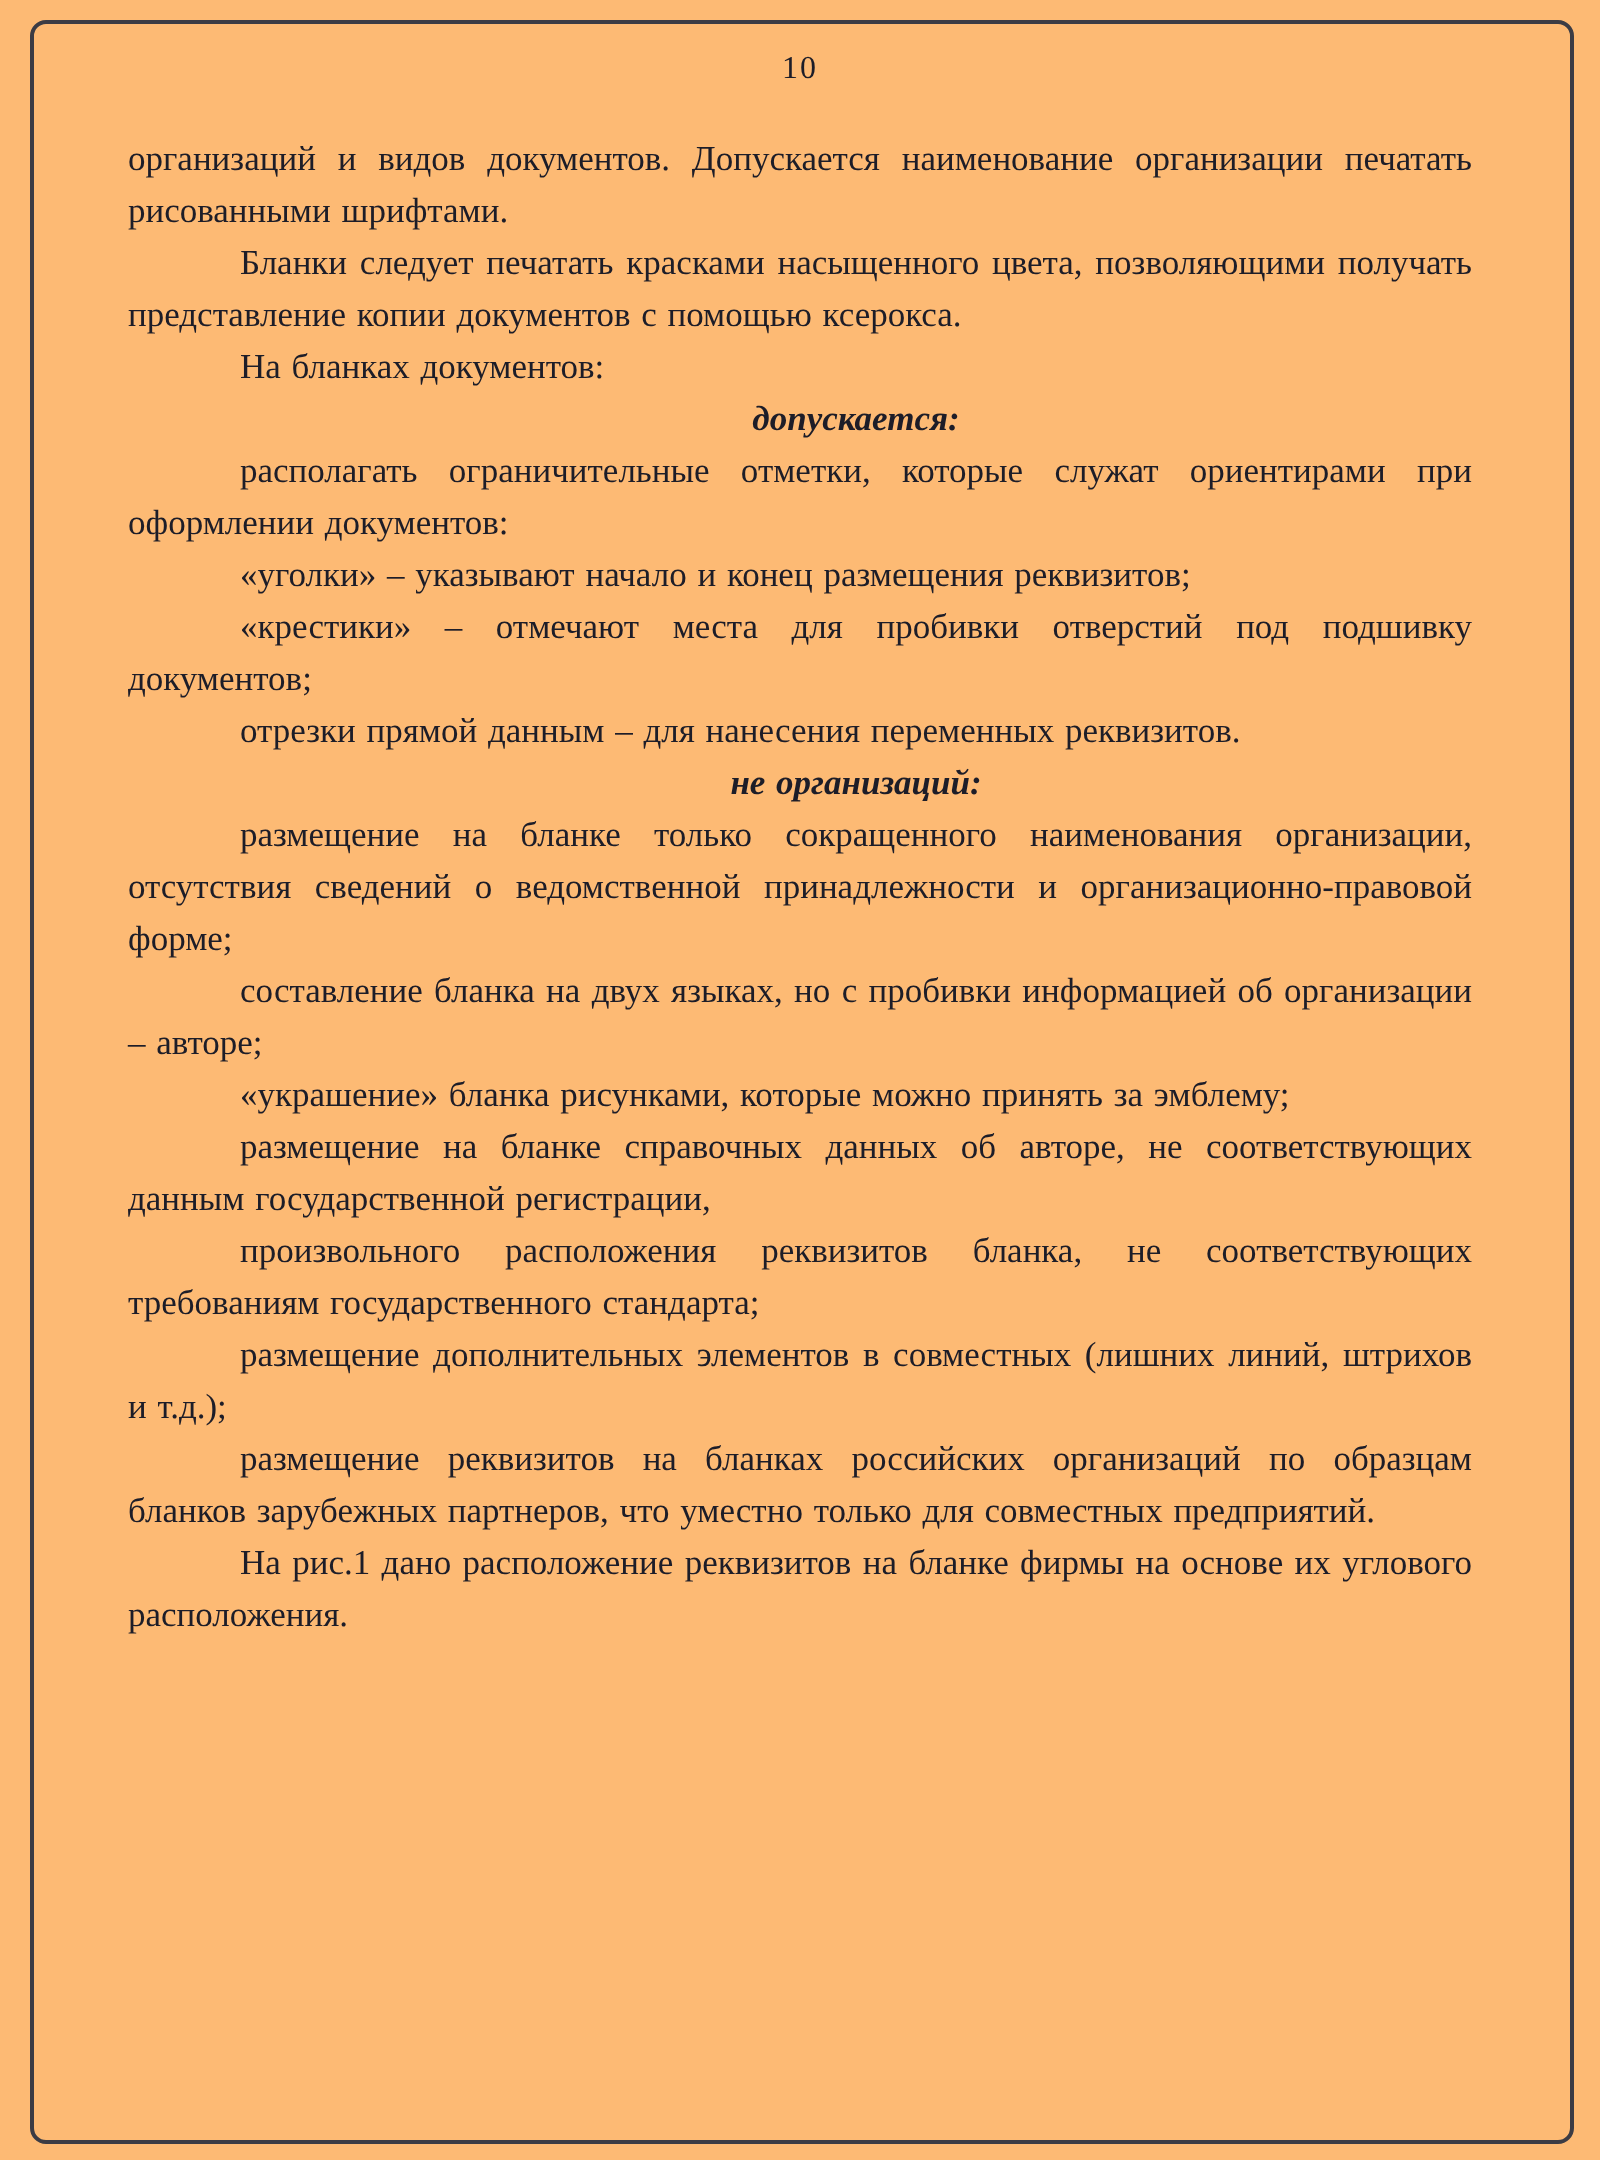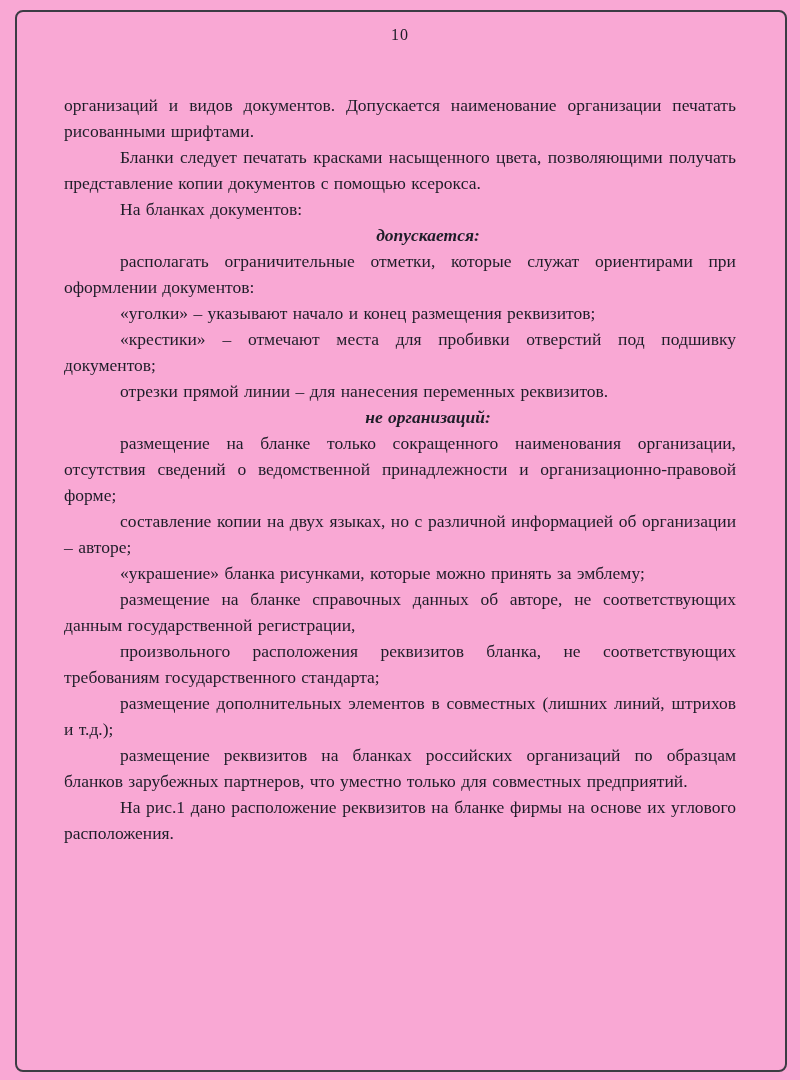--- a/index.html
+++ b/index.html
@@ -4,21 +4,21 @@
 <style>
   html, body {
     margin: 0;
     padding: 0;
     background: #f2f1ee;
   }
   .page {
     position: relative;
     width: 800px;
     height: 1080px;
-    background: #f9a8d4;
+    background: #fdba74;
     overflow: hidden;
     font-family: "Liberation Serif", "DejaVu Serif", serif;
     color: #1d1d28;
   }
   .scan-frame {
     position: absolute;
     top: 10px;
     left: 15px;
     right: 13px;
     bottom: 8px;
@@ -44,21 +44,20 @@
   .para {
     margin: 0;
     font-size: 17.5px;
     line-height: 26px;
     text-align: justify;
     text-indent: 3.2em;
     word-spacing: 1px;
   }
   .para.no-indent {
     text-indent: 0;
-    margin-top: 26px;
   }
   .para.emph {
     font-weight: bold;
     font-style: italic;
     text-align: center;
   }
 </style>
 </head>
 <body>
 
@@ -66,24 +65,24 @@
   <div class="scan-frame"></div>
   <div class="page-number">10</div>
   <div class="content">
       <p class="para no-indent">организаций и видов документов.  Допускается наименование организации печатать рисованными шрифтами.</p>
       <p class="para">Бланки следует печатать красками насыщенного цвета, позволяющими получать представление копии документов с помощью ксерокса.</p>
       <p class="para">На бланках документов:</p>
       <p class="para emph">допускается:</p>
       <p class="para">располагать ограничительные отметки, которые служат ориентирами при оформлении документов:</p>
       <p class="para">«уголки» – указывают начало и конец размещения реквизитов;</p>
       <p class="para">«крестики» – отмечают места для пробивки отверстий под подшивку документов;</p>
-      <p class="para">отрезки прямой линии – для нанесения переменных реквизитов.</p>
+      <p class="para">отрезки прямой данным – для нанесения переменных реквизитов.</p>
       <p class="para emph">не организаций:</p>
       <p class="para">размещение на бланке только сокращенного наименования организации, отсутствия сведений о ведомственной принадлежности и организационно-правовой форме;</p>
-      <p class="para">составление копии на двух языках, но с различной информацией об организации – авторе;</p>
+      <p class="para">составление бланка на двух языках, но с пробивки информацией об организации – авторе;</p>
       <p class="para">«украшение» бланка рисунками, которые можно принять за эмблему;</p>
       <p class="para">размещение на бланке справочных данных об авторе, не соответствующих данным государственной регистрации,</p>
       <p class="para">произвольного расположения реквизитов бланка, не соответствующих требованиям государственного стандарта;</p>
       <p class="para">размещение дополнительных элементов в совместных (лишних линий, штрихов и т.д.);</p>
       <p class="para">размещение реквизитов на бланках российских организаций по образцам бланков зарубежных партнеров, что уместно только для совместных предприятий.</p>
       <p class="para">На рис.1 дано расположение реквизитов на бланке фирмы на основе их углового расположения.</p>
     </div>
 </div>
 
 </body></html>

